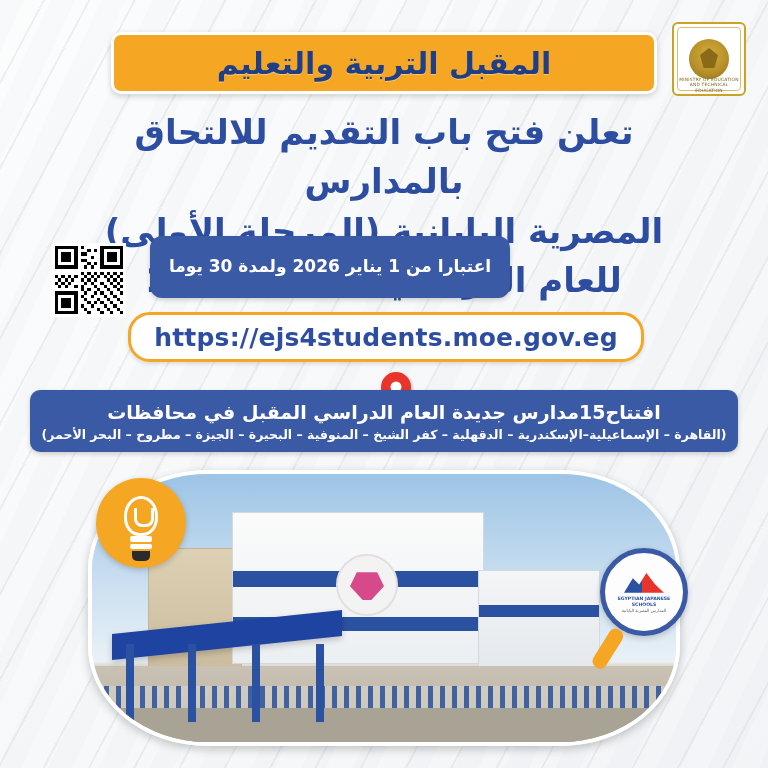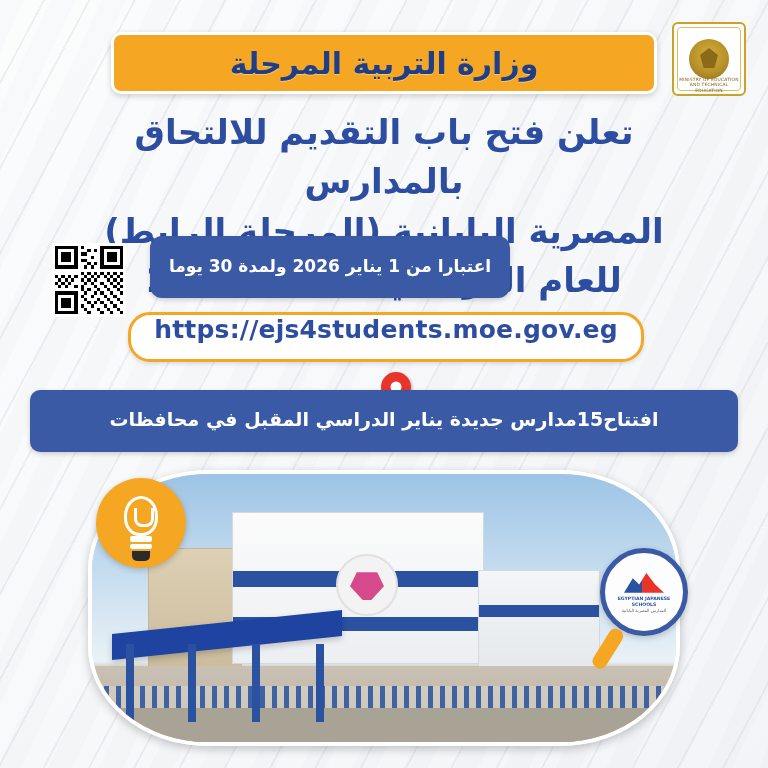--- a/index.html
+++ b/index.html
@@ -79,21 +79,21 @@
   
   .qr{
     position:absolute;top:243px;left:52px;width:74px;height:74px;background:#fff;
     padding:3px;box-sizing:border-box;
   }
   .qr svg{display:block;}
   
   .url-box{
     position:absolute;top:312px;left:128px;width:510px;height:44px;
     background:#fff;border:3px solid #f5a623;border-radius:22px;
-    display:flex;justify-content:center;
+    display:flex;align-items:center;justify-content:center;
     box-shadow:0 2px 4px rgba(0,0,0,.12);
   }
   .url-box .url{
     direction:ltr;color:#2d4da0;font-size:25px;font-weight:bold;letter-spacing:.2px;
   }
   
   .pin{position:absolute;top:372px;left:379px;width:34px;height:44px;}
   .pin .drop{
     width:30px;height:30px;background:#e8342b;border-radius:50% 50% 50% 0;
     transform:rotate(-45deg);margin:0 auto;position:relative;
@@ -205,26 +205,26 @@
 
   <div class="logo">
     <div class="ring"></div>
     <div class="eagle"></div>
     <div class="ministry-text">
       <span>MINISTRY OF EDUCATION AND TECHNICAL EDUCATION</span>
     </div>
   </div>
 
   <div class="header-banner">
-    <div class="title">وزارة التربية المرحلة</div>
+    <div class="title">المقبل التربية والتعليم</div>
   </div>
 
   <div class="headline">
     <span class="l">تعلن فتح باب التقديم للالتحاق بالمدارس</span>
-    <span class="l">المصرية اليابانية (المرحلة الرابط)</span>
+    <span class="l">المصرية اليابانية (المرحلة الأولى)</span>
     <span class="l">للعام الدراسي 2026 / 2025</span>
   </div>
 
   <div class="qr">
     <svg width="68" height="68" viewBox="0 0 21 21" shape-rendering="crispEdges">
       <rect width="21" height="21" fill="#ffffff"></rect>
       <g fill="#000000">
         <rect x="0" y="0" width="7" height="1"></rect>
           <rect x="0" y="6" width="7" height="1"></rect>
         <rect x="0" y="0" width="1" height="7"></rect>
@@ -339,21 +339,22 @@
   <div class="url-box">
     <div class="url">https://ejs4students.moe.gov.eg</div>
   </div>
 
   <div class="pin">
     <div class="drop"></div>
     <div class="shadow"></div>
   </div>
 
   <div class="band">
-    <div class="b1">افتتاح15مدارس جديدة يناير الدراسي المقبل في محافظات</div>
+    <div class="b1">افتتاح15مدارس جديدة العام الدراسي المقبل في محافظات</div>
+    <div class="b2">(القاهرة – الإسماعيلية–الإسكندرية – الدقهلية – كفر الشيخ – المنوفية – البحيرة – الجيزة – مطروح – البحر الأحمر)</div>
   </div>
 
   <div class="photo-wrap">
     <div class="sky"></div>
     <div class="b-left"></div>
     <div class="b-main">
       <div class="blue-band"></div>
       <div class="blue-band2"></div>
     </div>
     <div class="logo-circle"></div>

